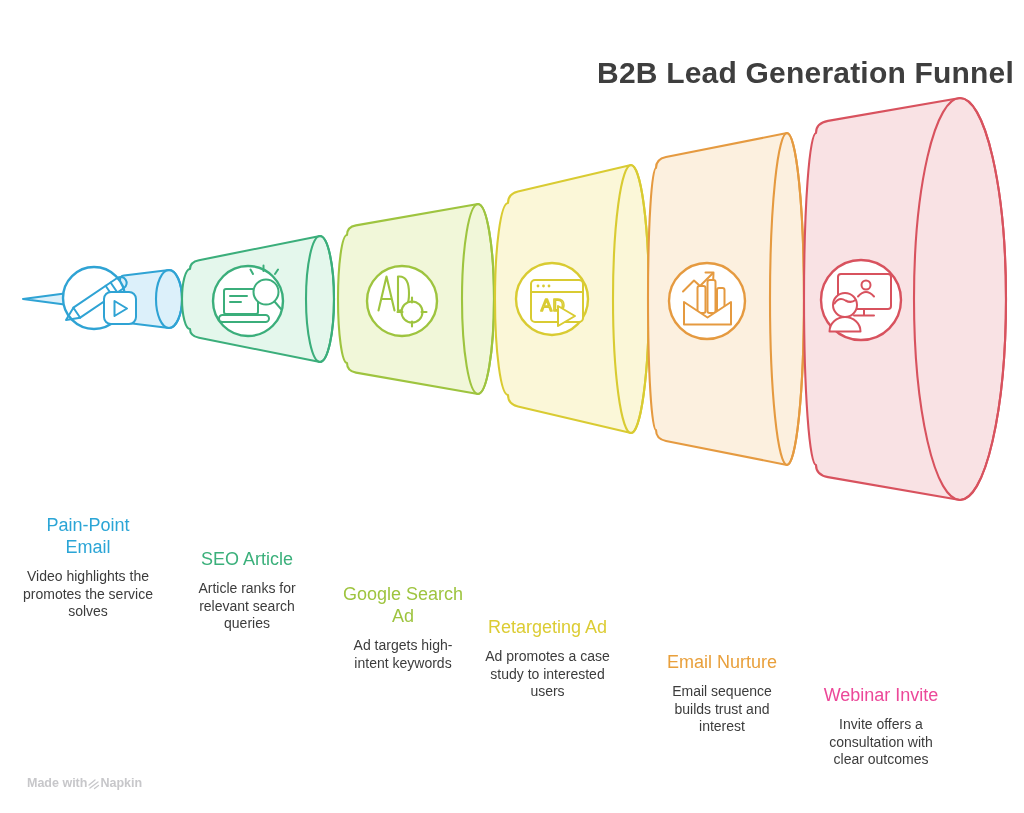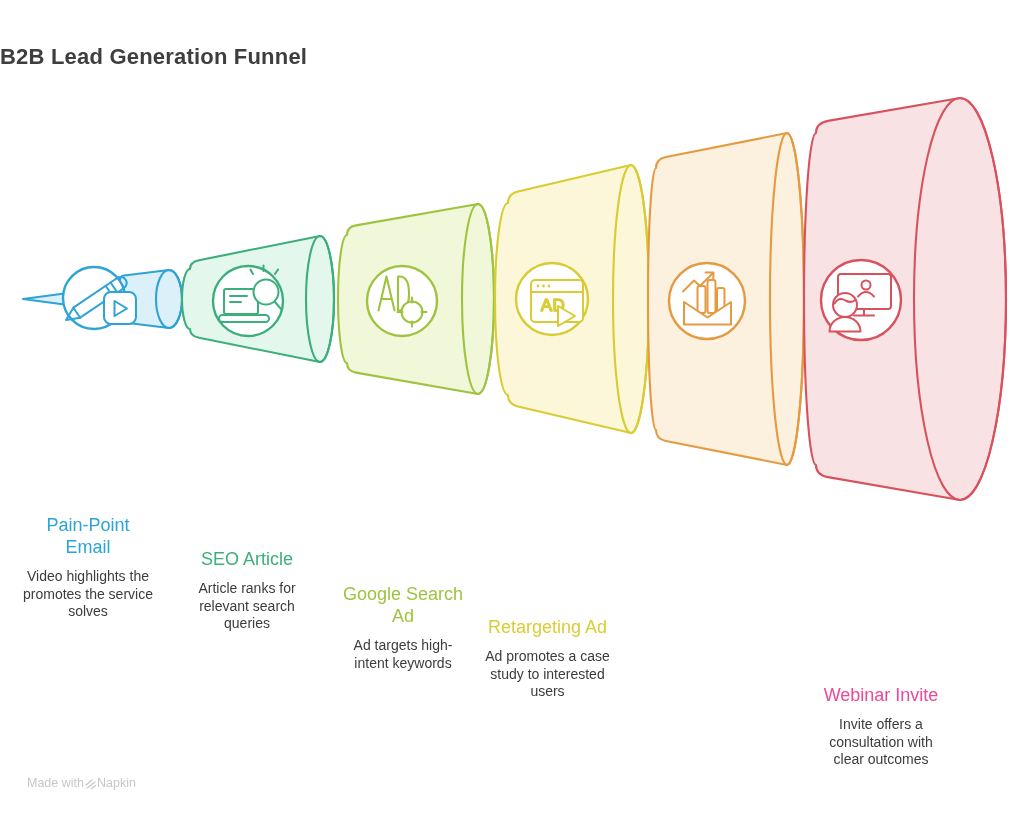--- a/index.html
+++ b/index.html
@@ -1,32 +1,32 @@
 <!DOCTYPE html>
 <html><head>
 <meta charset="utf-8">
 <style>
   html,body{margin:0;padding:0;background:#ffffff;}
   .canvas{
     position:relative;width:1024px;height:813px;background:#ffffff;overflow:hidden;
     font-family:"Liberation Sans", sans-serif;
   }
   .title{
-    position:absolute;top:44px;left:0;width:1002px;margin:0;text-align:left;
-    font-size:22px;font-weight:bold;color:#3E3E3E;letter-spacing:.2px;
+    position:absolute;top:44px;left:0;width:1002px;margin:12px;text-align:right;
+    font-size:30px;font-weight:bold;color:#3E3E3E;letter-spacing:.2px;
   }
   .funnel-svg{position:absolute;left:0;top:0;}
   .label{position:absolute;text-align:center;}
   .label h2{font-size:18px;font-weight:400;line-height:22px;margin:0 auto 10px;}
   .label p{font-size:14px;line-height:17.5px;color:#3C3C3C;margin:0;}
   .hc1{color:#2BA5D6}.hc2{color:#3BB07B}.hc3{color:#9EC43F}
   .hc4{color:#DCCC33}.hc5{color:#E9A03C}.hc6{color:#ec4899}
   .watermark{
     position:absolute;left:27px;top:776px;display:flex;align-items:center;gap:0;
-    font-size:12.5px;color:#C7C7CA;
+    font-size:12.5px;color:#C7C7CA;font-weight:bold;
   }
 </style>
 </head>
 <body>
 
 <div class="canvas">
 
   <h1 class="title">B2B Lead Generation Funnel</h1>
 
   <svg class="funnel-svg" width="1024" height="813" viewBox="0 0 1024 813">
@@ -129,20 +129,24 @@
   <div class="label" style="left:184px;top:548px;width:126px">
     <h2 class="hc2">SEO Article</h2>
     <p>Article ranks for relevant search queries</p>
   </div>
 
   <div class="label" style="left:475px;top:616px;width:145px">
     <h2 class="hc4">Retargeting Ad</h2>
     <p>Ad promotes a case study to interested users</p>
   </div>
 
+  <div class="label" style="left:659px;top:651px;width:126px">
+    <h2 class="hc5">Email Nurture</h2>
+    <p>Email sequence builds trust and interest</p>
+  </div>
 
   <div class="label" style="left:814px;top:684px;width:134px">
     <h2 class="hc6">Webinar Invite</h2>
     <p>Invite offers a consultation with clear outcomes</p>
   </div>
 
   <div class="watermark">
     <span>Made with</span>
     <svg width="13" height="13" viewBox="0 0 13 13">
       <path d="M2 8 L8 3 M3 11 L11 5 M7.5 11.5 L11.5 8.5" stroke="#C7C7CA" stroke-width="1.3" fill="none" stroke-linecap="round"></path>

